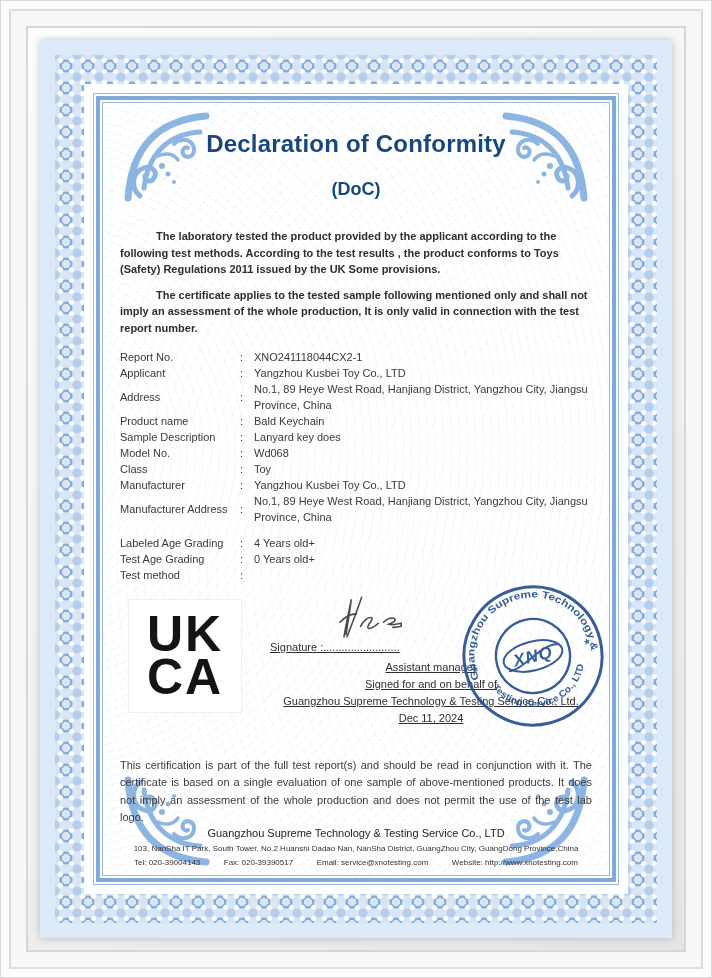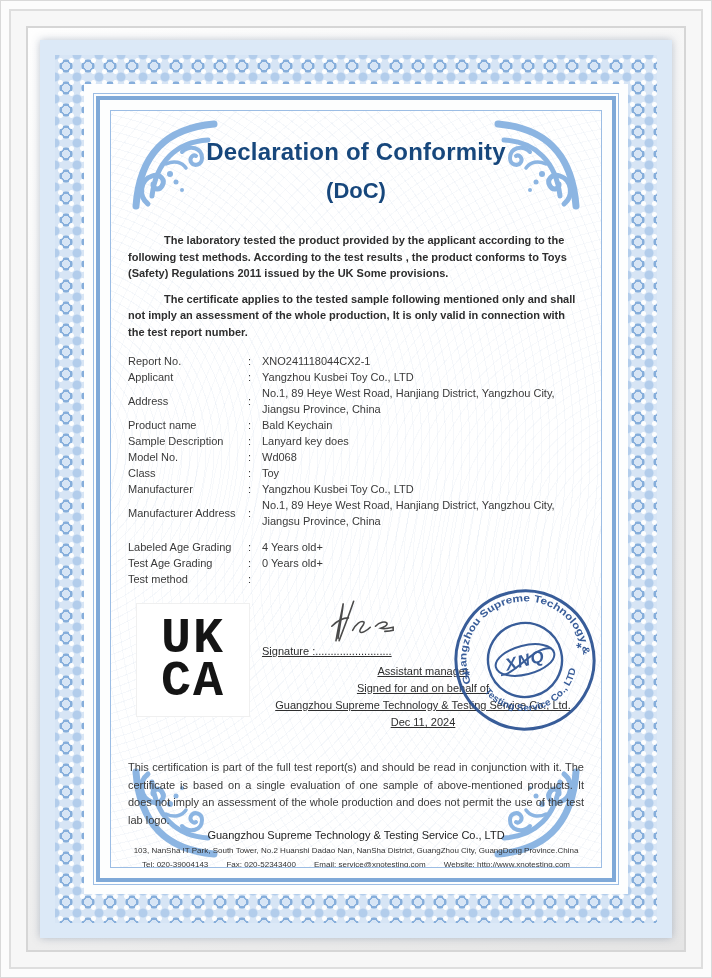--- a/index.html
+++ b/index.html
@@ -27,55 +27,55 @@
     background-color:#d7e5f5;
     background-image:
       radial-gradient(circle, rgba(255,255,255,.95) 0 2px, transparent 3px),
       radial-gradient(circle, transparent 4px, #86aedb 4px 6px, transparent 7px),
       radial-gradient(circle, #b3cdeb 0 4px, transparent 5px);
     background-size:11px 11px, 22px 22px, 22px 22px;
     background-position:0 0, 0 0, 11px 11px;
   }
   .gapband{ width:100%; height:100%; background:#fdfefe; padding:9px; }
   .b1{ width:100%; height:100%; border:1px solid #9cbde4; padding:2px; }
-  .b2{ width:100%; height:100%; border:4px solid #7fa9d8; padding:10px; }
+  .b2{ width:100%; height:100%; border:4px solid #7fa9d8; padding:2px; }
   .b3{
     width:100%; height:100%; border:1px solid #9cbde4; position:relative;
     background-color:#ffffff;
     background-image:
       repeating-radial-gradient(circle at -15% 45%, rgba(130,160,200,.08) 0 1px, transparent 1px 8px),
       repeating-radial-gradient(circle at 115% 60%, rgba(130,160,200,.06) 0 1px, transparent 1px 9px);
     display:flex; flex-direction:column; overflow:hidden;
   }
   .content{ display:flex; flex-direction:column; height:100%; padding:0 17px; position:relative; z-index:2; }
 
   .corner{ position:absolute; width:104px; height:104px; z-index:1; }
   .corner.tl{ top:5px; left:5px; }
   .corner.tr{ top:5px; right:5px; transform:scaleX(-1); }
   .corner.bl{ bottom:5px; left:5px; transform:scaleY(-1); }
   .corner.br{ bottom:5px; right:5px; transform:rotate(180deg); }
 
   .title{ margin-top:27px; text-align:center; color:#17477c; font-size:24px; font-weight:bold; letter-spacing:.2px; }
-  .subtitle{ margin-top:12px; text-align:center; color:#17477c; font-size:22px; font-weight:bold; }
+  .subtitle{ margin-top:21px; text-align:center; color:#17477c; font-size:18px; font-weight:bold; }
 
   .intro{ margin-top:28px; font-size:11px; font-weight:bold; color:#2e2e2e; line-height:1.5; text-indent:36px; }
   .intro + .intro{ margin-top:9px; }
 
   .ftable{ margin-top:13px; font-size:11px; color:#3a3a3a; }
   .frow{ display:flex; align-items:center; line-height:16px; }
   .frow.gap{ margin-top:10px; }
   .flabel{ width:120px; flex:0 0 120px; }
   .fcolon{ width:14px; flex:0 0 14px; }
   .fvalue{ flex:1; }
 
   .bottom-section{ margin-top:16px; position:relative; display:flex; align-items:flex-start; height:130px; }
   .ukca{
     margin-left:8px; width:114px; height:114px; background:#fff; border:1px solid #f0f0f0;
     display:flex; flex-direction:column; justify-content:center; align-items:center;
-    font-family:Liberation Mono, monospace; font-weight:bold; color:#141414;
+    font-family:Liberation Sans, sans-serif; font-weight:bold; color:#141414;
     font-size:50px; line-height:.86; letter-spacing:2px;
   }
   .sig-block{ margin-left:auto; width:322px; position:relative; font-size:11px; color:#2e2e2e; padding-top:2px;text-decoration:underline; }
   .sig-scribble{ position:absolute; left:58px; top:-8px; width:86px; height:52px; }
   .sig-line{ margin-top:40px; }
   .sig-center{ text-align:center; margin-top:6px; line-height:17px; white-space:nowrap; }
   .stamp{ position:absolute; right:-16px; top:-18px; width:150px; height:150px; opacity:.93; z-index:3; }
 
   .closing{ margin-top:28px; font-size:11px; color:#3a3a3a; line-height:1.6; text-align:justify; }
 
@@ -262,21 +262,21 @@
                   </svg>
                 </div>
 
                 <p class="closing">This certification is part of the full test report(s) and should be read in conjunction with it. The certificate is based on a single evaluation of one sample of above-mentioned products. It does not imply an assessment of the whole production and does not permit the use of the test lab logo.</p>
 
                 <div class="footer">
                   <div class="footer-company">Guangzhou Supreme Technology &amp; Testing Service Co., LTD</div>
                   <div class="footer-address">103, NanSha IT Park, South Tower, No.2 Huanshi Dadao Nan, NanSha District, GuangZhou City, GuangDong Province.China</div>
                   <div class="footer-contacts">
                     <span>Tel: 020-39004143</span>
-                    <span>Fax: 020-52343400</span>
+                    <span>Fax: 020-39390517</span>
                     <span>Email: service@xnotesting.com</span>
                     <span>Website: http://www.xnotesting.com</span>
                   </div>
                 </div>
               </div>
 
             </div>
           </div>
         </div>
       </div>

